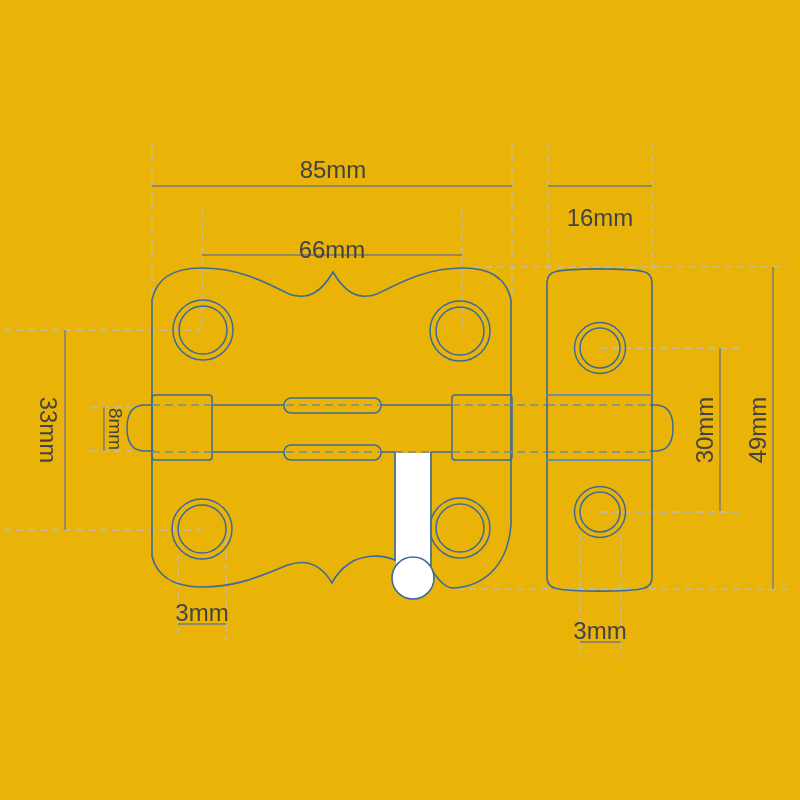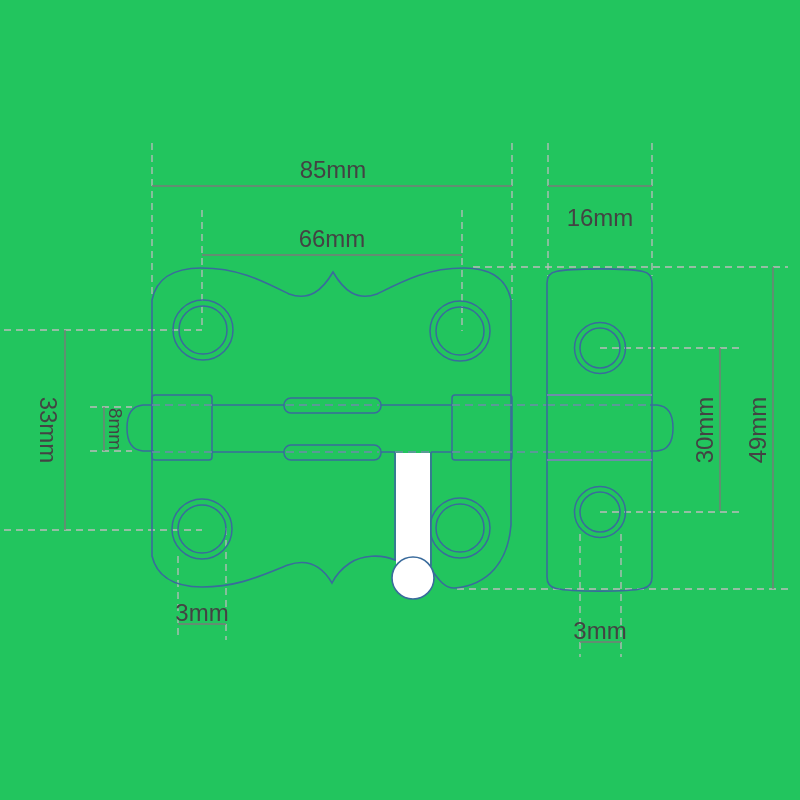--- a/index.html
+++ b/index.html
@@ -1,19 +1,19 @@
 <!DOCTYPE html>
 <html><head>
 <meta charset="utf-8">
 <style>
   html,body{margin:0;padding:0;background:#ffffff;}
   .canvas{
     position:relative;
     width:800px;height:800px;
-    background:#22c55e;
+    background:#eab308;
     font-family:"Liberation Sans", sans-serif;
     overflow:hidden;
   }
   .drawing{position:absolute;left:0;top:0;}
   .dim-label{
     position:absolute;
     color:#434343;
     font-size:24px;
     line-height:1;
     white-space:nowrap;
@@ -155,21 +155,21 @@
       <circle cx="600" cy="348" r="20"></circle>
       <circle cx="600" cy="512" r="25.5"></circle>
       <circle cx="600" cy="512" r="20"></circle>
     </g>
   </svg>
 
   <div class="dim-label" style="left:333px;top:170px;">85mm</div>
 
   <div class="dim-label" style="left:600px;top:170px;margin-top:48px;">16mm</div>
 
-  <div class="dim-label" style="left:332px;top:239px;text-align:center;">66mm</div>
+  <div class="dim-label" style="left:332px;top:250px;text-align:center;">66mm</div>
 
   <div class="dim-label rot-cw" style="left:48px;top:430px;">33mm</div>
 
   <div class="dim-label small rot-cw" style="left:115px;top:429px;">8mm</div>
 
   <div class="dim-label rot-ccw" style="left:705px;top:430px;">30mm</div>
 
   <div class="dim-label rot-ccw" style="left:758px;top:430px;">49mm</div>
 
   <div class="dim-label" style="left:202px;top:613px;">3mm</div>

